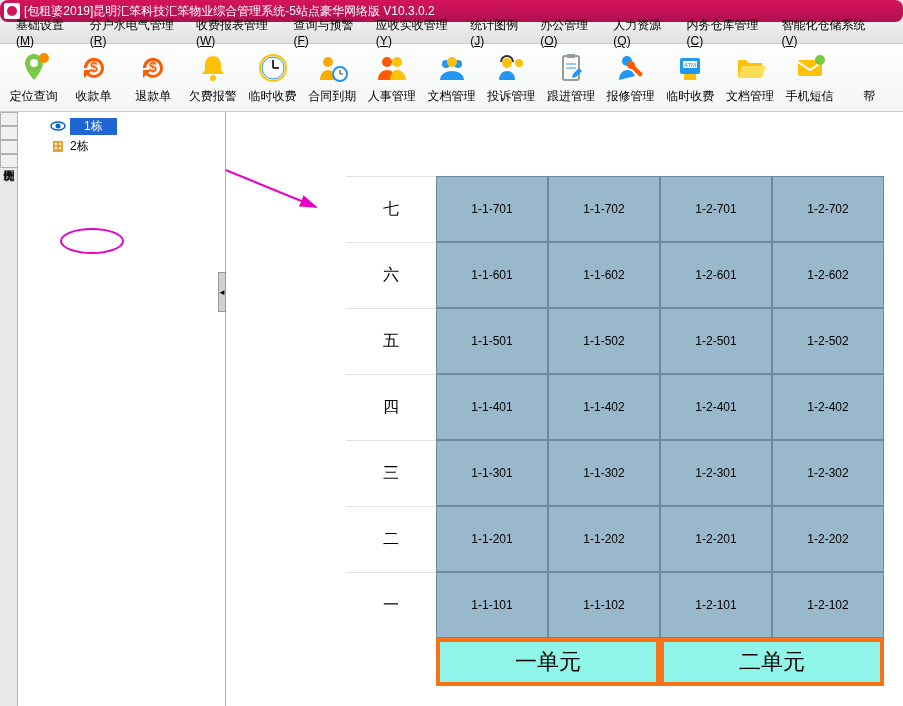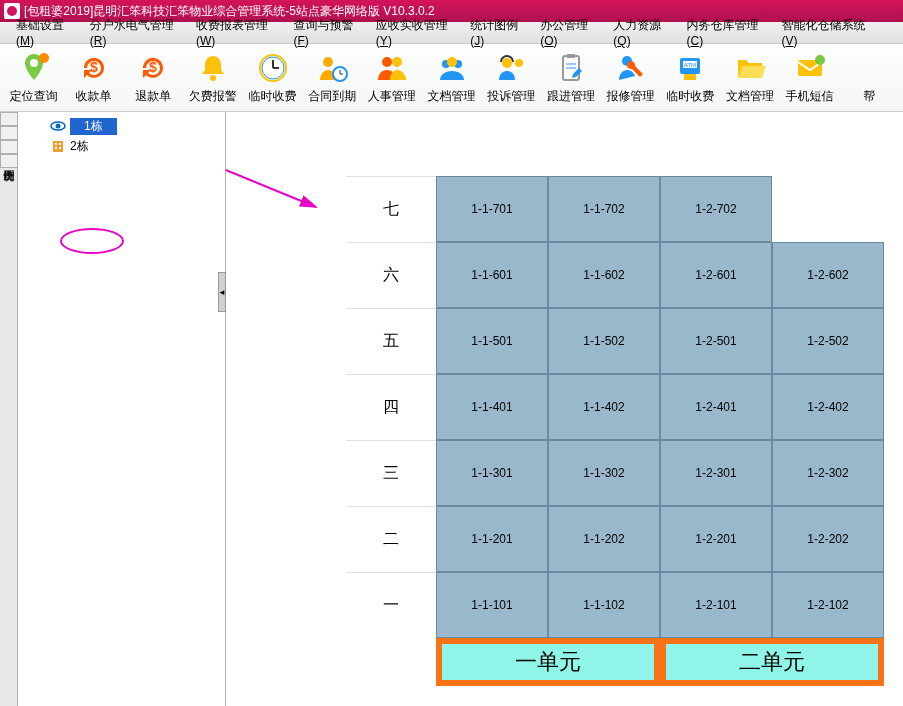--- a/index.html
+++ b/index.html
@@ -1,18 +1,18 @@
 <!DOCTYPE html>
 <html><head>
 <meta charset="utf-8">
 <style>
 * { box-sizing: border-box; margin: 0; padding: 0; }
 body { font-family: "Microsoft YaHei", SimSun, sans-serif; font-size: 12px; background: #e8e8e8; width: 903px; height: 706px; overflow: hidden; }
 
-.titlebar { height: 22px; background: linear-gradient(to bottom, #d4145a 0%, #b01050 100%); color: #fff; display: flex; align-items: center; padding: 0 4px; }
+.titlebar { height: 22px; background: linear-gradient(to bottom, #d4145a 0%, #b01050 100%); color: #fff; display: flex; align-items: center; padding: 0 4px; border-radius: 8px; }
 .titlebar .app-icon { width: 16px; height: 16px; background: #fff; border-radius: 2px; margin-right: 4px; display: flex; align-items: center; justify-content: center; }
 .titlebar .app-icon svg { width: 12px; height: 12px; }
 .titlebar-text { font-size: 12px; }
 
 .menubar { height: 22px; background: linear-gradient(to bottom, #f0f0f0 0%, #e0e0e0 100%); display: flex; align-items: center; padding: 0 16px; border-bottom: 1px solid #ccc; }
 .menubar span { margin-right: 12px; color: #000; cursor: default; }
 .menubar span u { text-decoration: underline; }
 
 .toolbar { height: 68px; background: linear-gradient(to bottom, #fdfefe 0%, #f4f6f6 100%); display: flex; align-items: center; padding: 0 4px; border-bottom: 1px solid #ccc; }
 .tool-btn { width: 60px; height: 64px; display: flex; flex-direction: column; align-items: center; justify-content: center; cursor: pointer; }
@@ -29,21 +29,21 @@
 .tree-icon { width: 16px; height: 16px; margin-right: 4px; display: flex; align-items: center; justify-content: center; }
 .collapse-handle { position: absolute; right: -1px; top: 160px; width: 8px; height: 40px; background: #d0d0d0; border: 1px solid #999; display: flex; align-items: center; justify-content: center; cursor: pointer; font-size: 8px; }
 
 .grid-area { flex: 1; background: #fff; overflow: auto; position: relative; }
 .room-grid { position: absolute; left: 120px; top: 64px; }
 .grid-row { display: flex; height: 66px; }
 .floor-label { width: 90px; display: flex; align-items: center; justify-content: center; font-size: 16px; border-top: 1px solid #e0e0e0; }
 .room-cell { width: 112px; height: 66px; background: #9ab8cc; border: 1px solid #6a8aa0; display: flex; align-items: center; justify-content: center; font-size: 12px; color: #000; cursor: pointer; text-align: center; }
 .unit-row { display: flex; height: 48px; }
 .unit-spacer { width: 90px; }
-.unit-cell { width: 224px; height: 48px; background: #8ef5e8; border: 6px solid #f97316; display: flex; align-items: center; justify-content: center; font-size: 22px; font-family: SimSun, serif; cursor: pointer; }
+.unit-cell { width: 224px; height: 48px; background: #8ef5e8; border: 4px solid #f97316; display: flex; align-items: center; justify-content: center; font-size: 22px; font-family: SimSun, serif; cursor: pointer; }
 
 .annotation-circle { position: absolute; left: 42px; top: 116px; width: 64px; height: 26px; border: 2px solid #e800c8; border-radius: 50%; pointer-events: none; }
 .annotation-arrow { position: absolute; pointer-events: none; }
 </style>
 </head>
 <body>
 
 <div class="titlebar">
   <span class="app-icon">
     <svg viewBox="0 0 12 12">
@@ -260,20 +260,21 @@
             <path d="M0,0 L0,6 L9,3 z" fill="#e800c8"></path>
           </marker>
         </defs>
       <line x1="8" y1="18" x2="220" y2="105" stroke="#e800c8" stroke-width="2" marker-end="url(#ah)"></line>
     </svg>
     <div class="room-grid" id="roomgrid">
         <div class="grid-row">
           <div class="floor-label">七</div>
           <div class="room-cell">1-1-701</div>
           <div class="room-cell">1-1-702</div>
+          <div class="room-cell">1-2-701</div>
           <div class="room-cell">1-2-702</div>
         </div>
         <div class="grid-row">
           <div class="floor-label">六</div>
           <div class="room-cell">1-1-601</div>
           <div class="room-cell">1-1-602</div>
           <div class="room-cell">1-2-601</div>
           <div class="room-cell">1-2-602</div>
         </div>
         <div class="grid-row">

